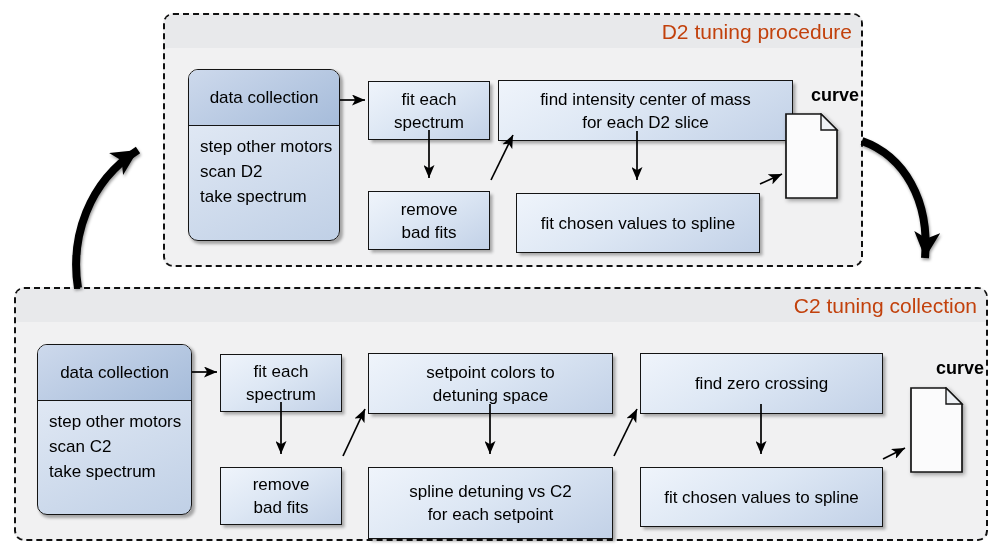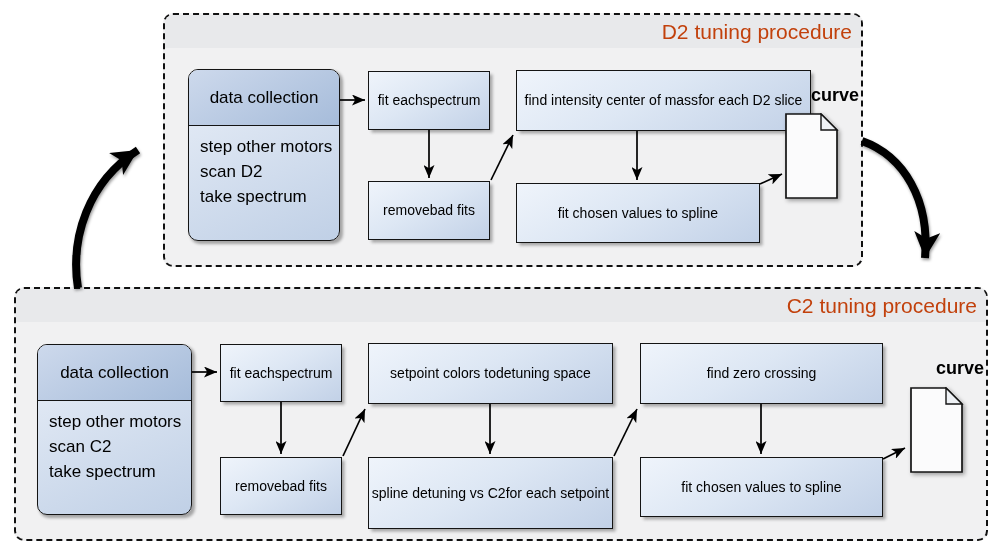--- a/index.html
+++ b/index.html
@@ -19,22 +19,22 @@
   }
   .group-title {
     position:absolute; top:0; right:9px; height:33px; line-height:34px;
     font-size:21px; color:#c2410c; white-space:nowrap;
   }
   .node {
     position:absolute;
     background:linear-gradient(150deg, #eff4fb 0%, #dde7f4 45%, #c2d1e7 100%);
     border:1.6px solid #141414;
     box-shadow:2.5px 2.5px 3px rgba(0,0,0,0.32);
-    display:flex; flex-direction:row; justify-content:center; align-items:center;
-    text-align:center; font-size:14px; line-height:23px;
+    display:flex; flex-direction:column; justify-content:center; align-items:center;
+    text-align:center; font-size:17px; line-height:23px;margin-top:10px;
   }
   .node span { display:block; white-space:nowrap; }
   .collection {
     position:absolute; border:1.6px solid #141414; border-radius:10px;
     background:linear-gradient(155deg, #e9eff8 0%, #c0d0e6 100%);
     box-shadow:2.5px 2.5px 3px rgba(0,0,0,0.32);
     overflow:hidden;
   }
   .collection-header {
     height:56px; display:flex; align-items:center; justify-content:center;
@@ -78,40 +78,40 @@
     <div class="node" style="left:203px; top:56px; width:122px; height:59px;">
       <span>fit each</span>
       <span>spectrum</span>
     </div>
 
     <div class="node" style="left:203px; top:166px; width:122px; height:59px;">
       <span>remove</span>
       <span>bad fits</span>
     </div>
 
-    <div class="node" style="left:351px; top:55px; width:295px; height:61px;">
+    <div class="node" style="left:333px; top:55px; width:295px; height:61px;">
       <span>find intensity center of mass</span>
       <span>for each D2 slice</span>
     </div>
 
     <div class="node" style="left:351px; top:168px; width:244px; height:60px;">
       <span>fit chosen values to spline</span>
     </div>
 
     <div class="curve-label" style="left:598px; top:70px;">curve</div>
 
     <svg class="doc-icon" style="left:620px; top:98px;" width="54" height="87" viewBox="0 0 54 87">
       <path d="M1,1 H36 L52,17 V85 H1 Z" fill="#fbfbfc" stroke="#141414" stroke-width="1.7"></path>
       <path d="M36,1 V17 H52 Z" fill="#eef1f5" stroke="#141414" stroke-width="1.4"></path>
     </svg>
   </section>
 
   <section class="group group-c2">
     <div class="group-strip"></div>
-    <div class="group-title">C2 tuning procedure</div>
+    <div class="group-title">C2 tuning collection</div>
 
     <div class="collection" style="left:21px; top:55px; width:155px; height:171px;">
       <div class="collection-header">data collection</div>
       <div class="collection-body">
         <div>step other motors</div>
         <div>scan C2</div>
         <div>take spectrum</div>
       </div>
     </div>
 

